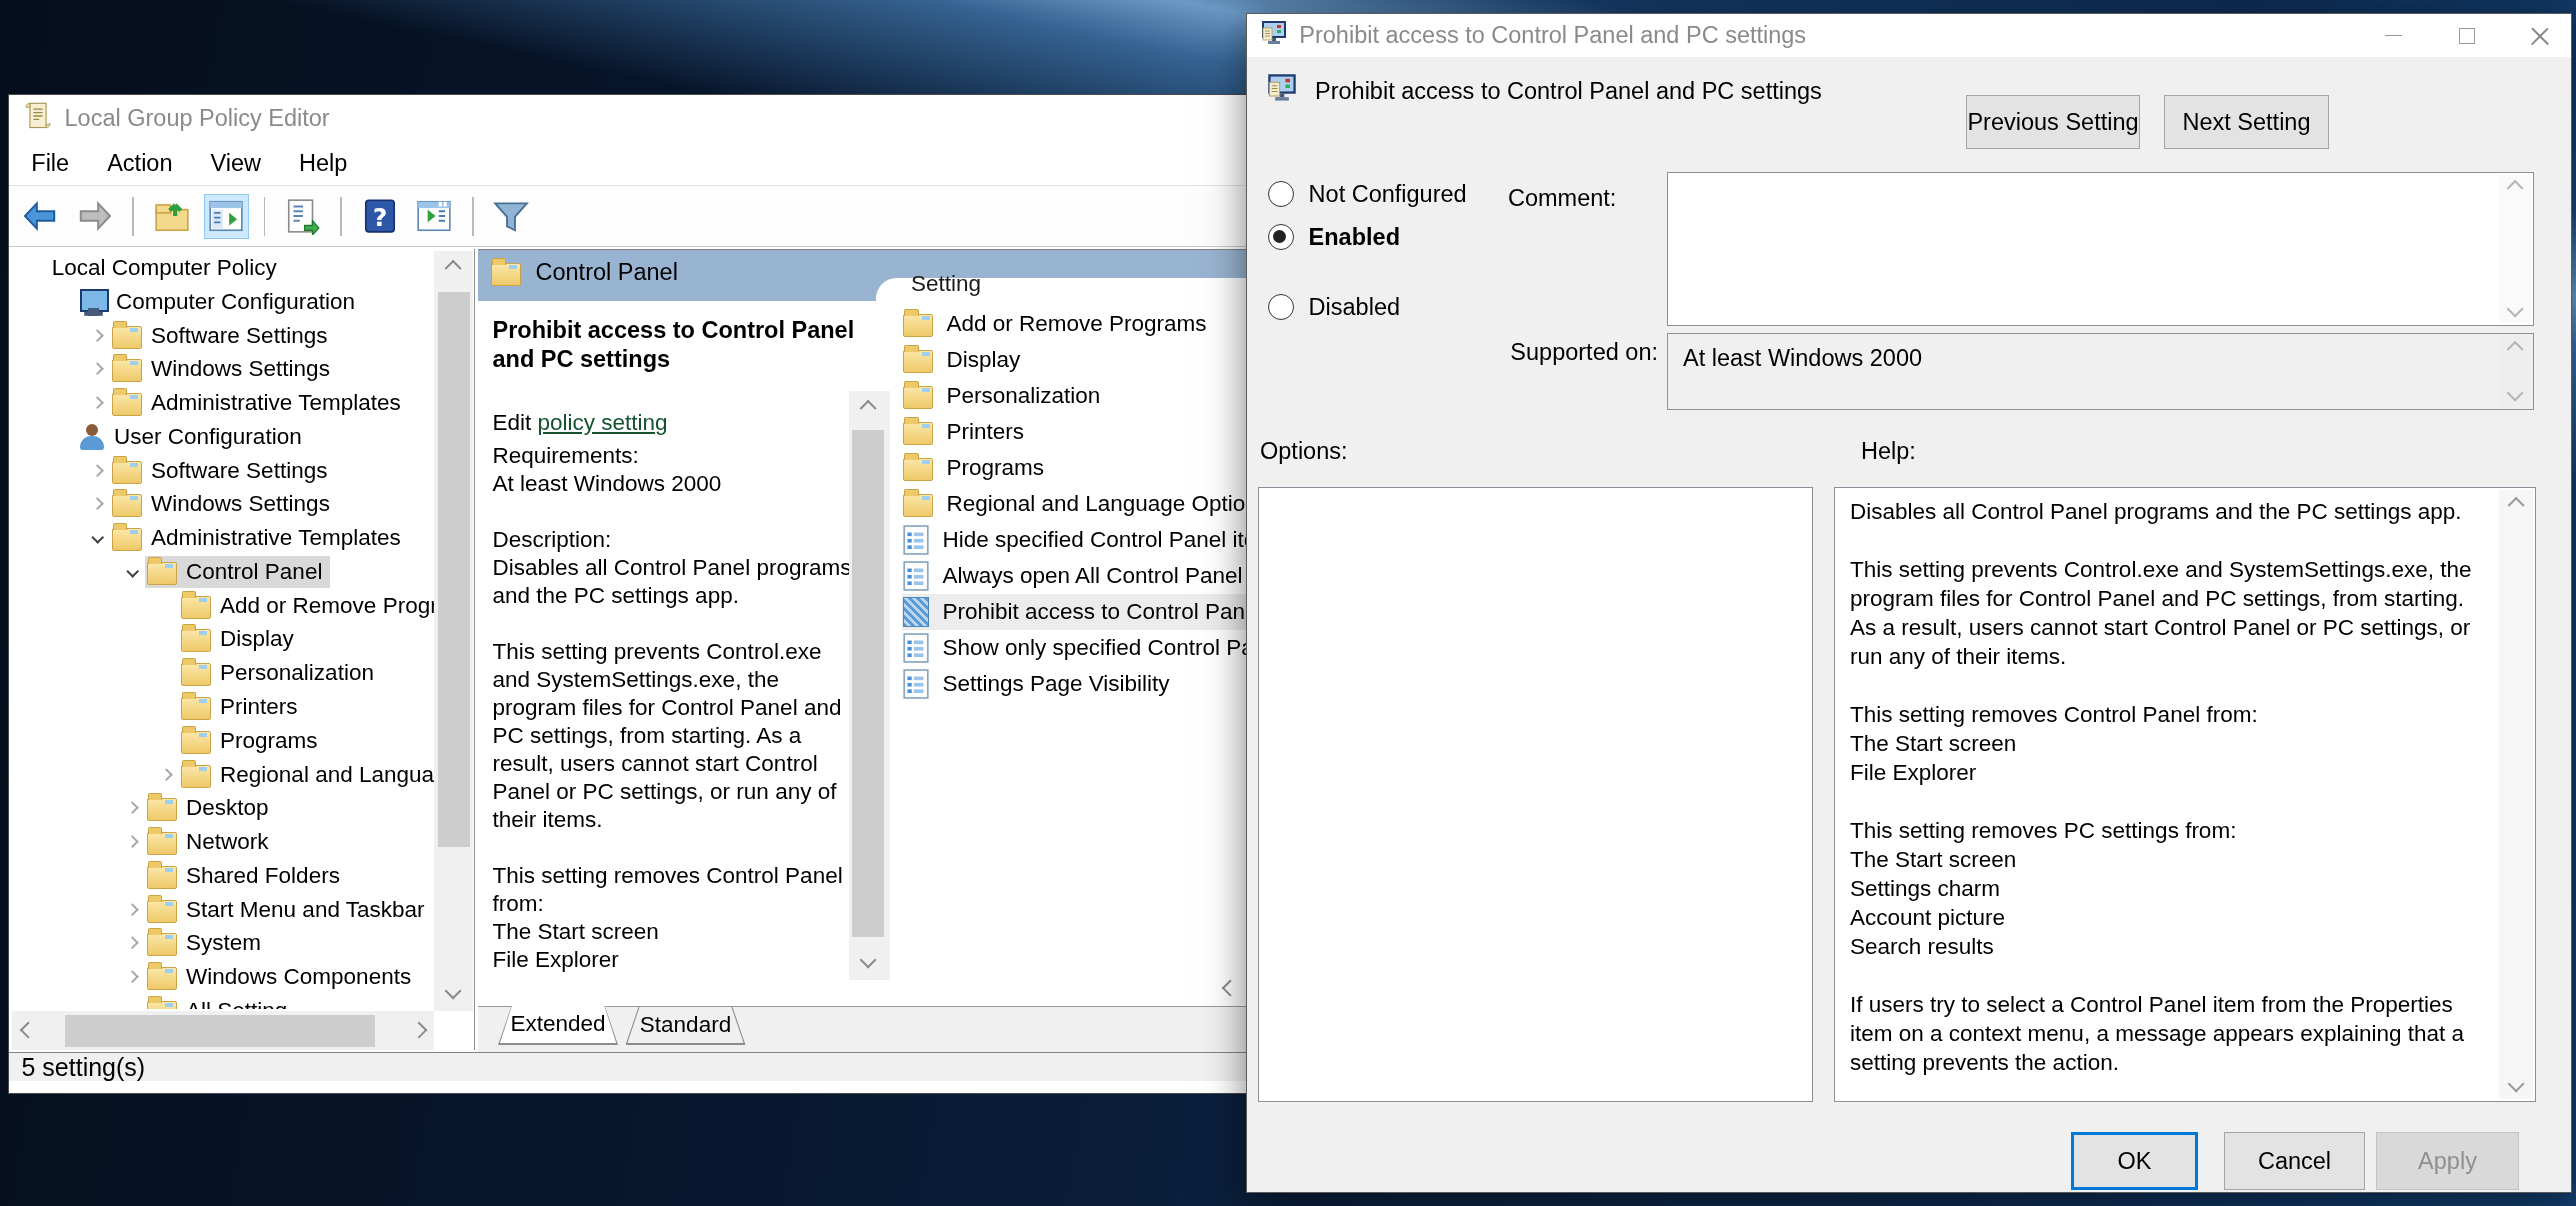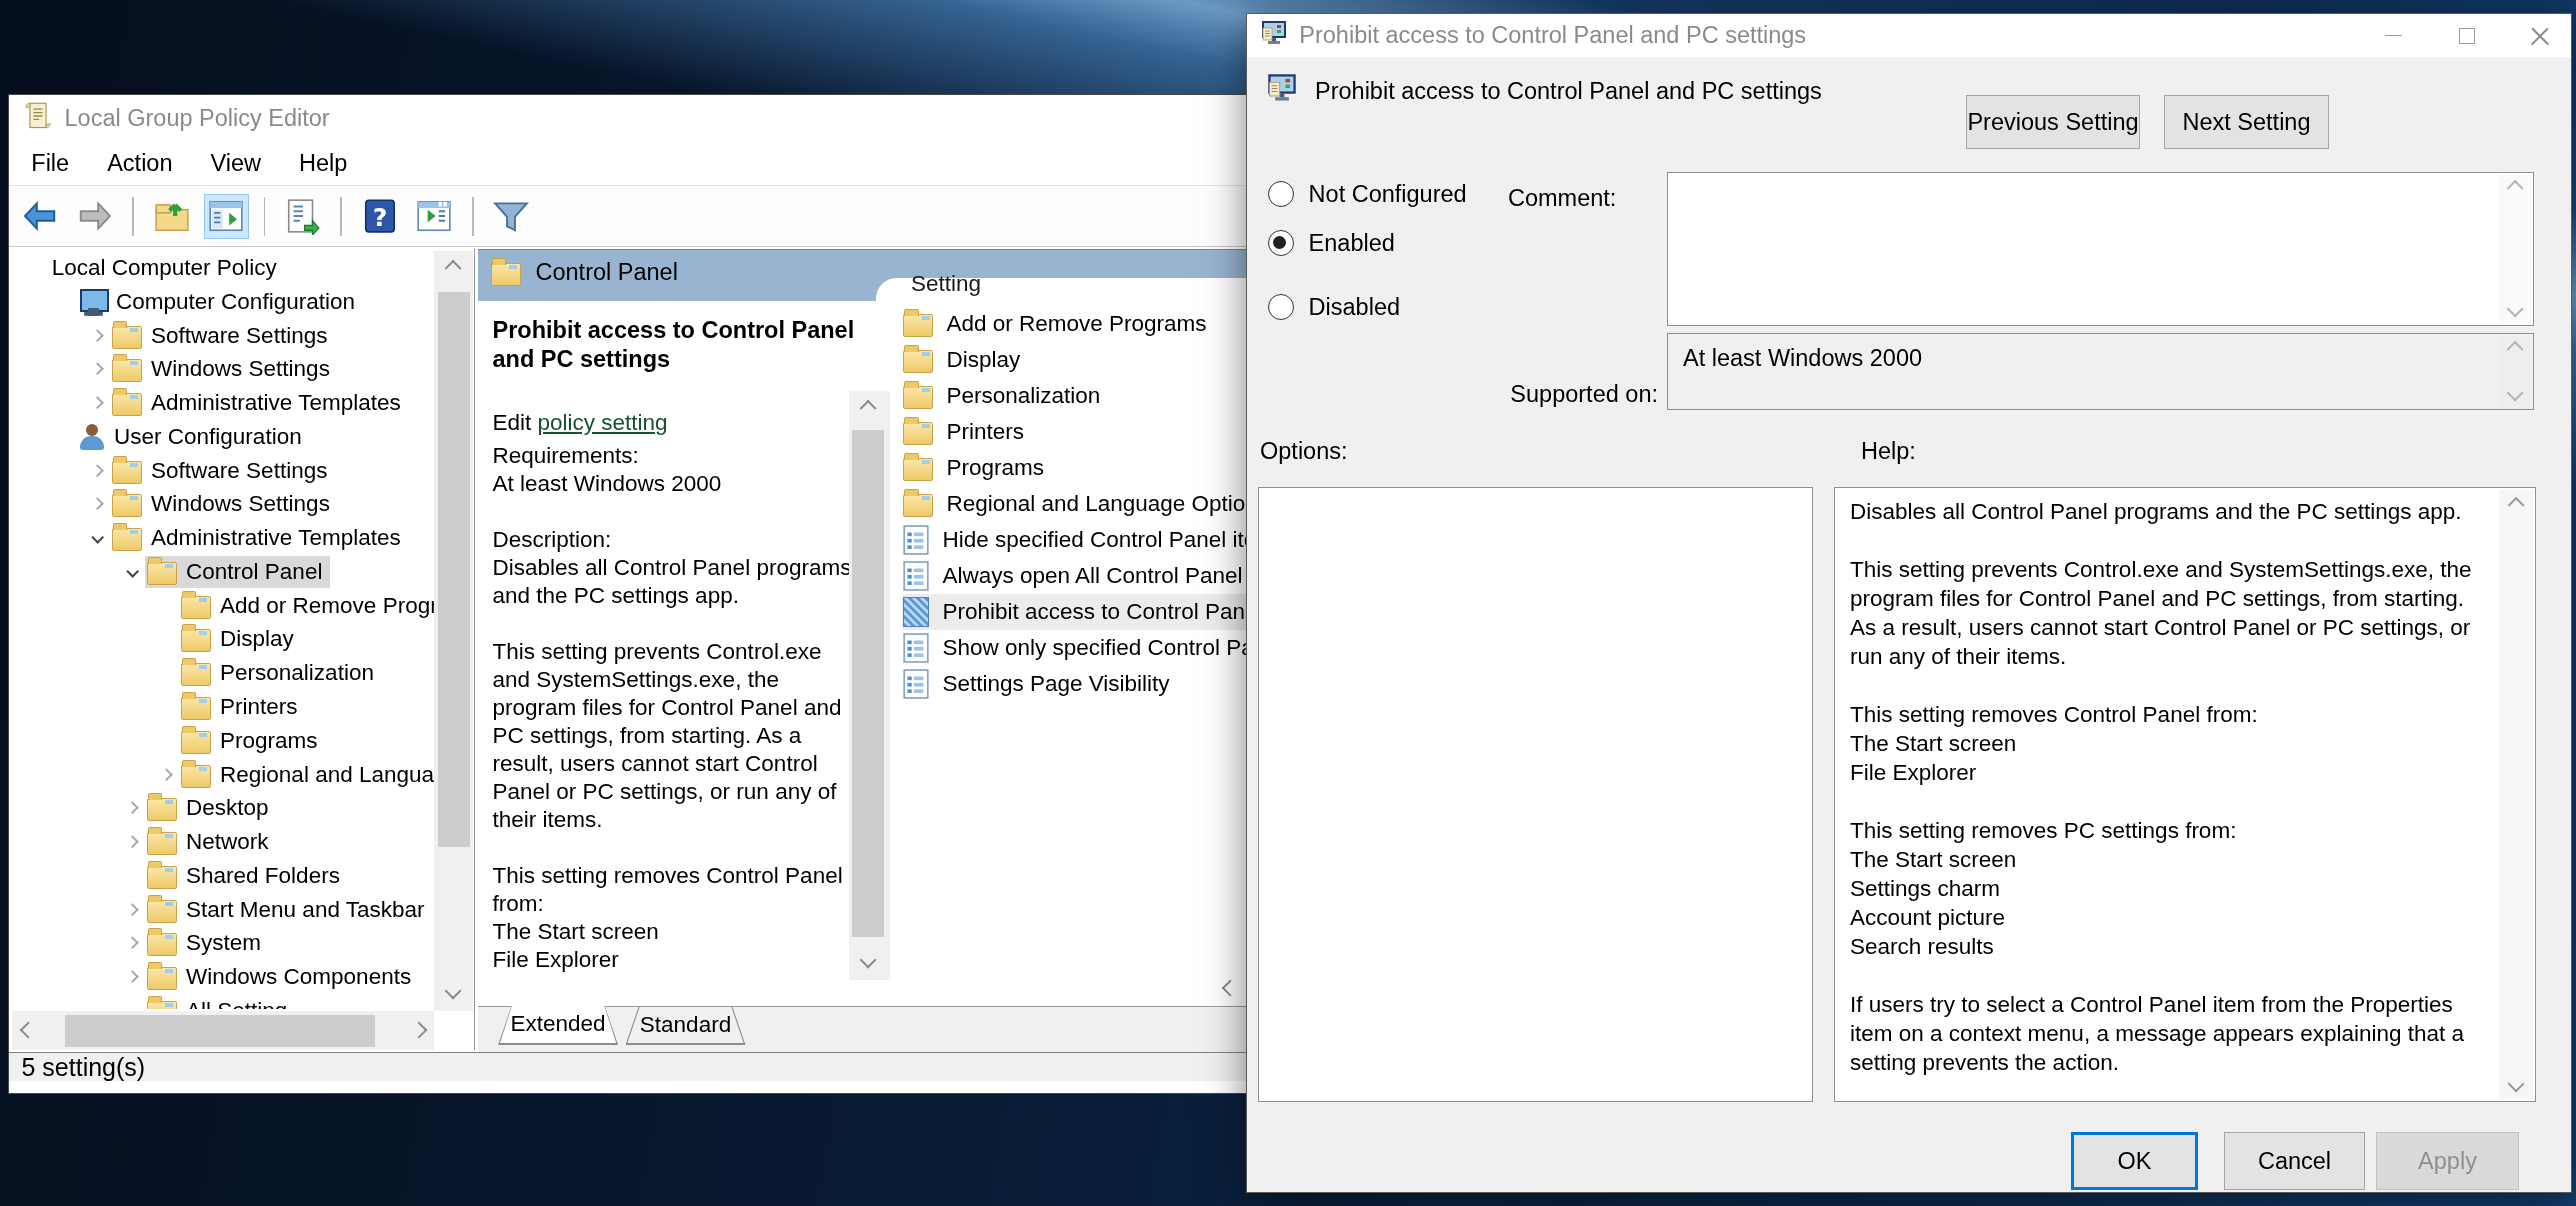--- a/index.html
+++ b/index.html
@@ -108,21 +108,21 @@
   .win-btn { position:absolute; background:#e3e3e3; border:1.9px solid #a5a5a5; font-size:23.5px; display:flex; align-items:center; justify-content:center; font-family:Liberation Sans, sans-serif; }
   #btn-prev { left:719px; top:81px; width:174px; height:54px; }
   #btn-next { left:917px; top:81px; width:165px; height:54px; }
 
   .radio-row { position:absolute; left:20.6px; display:flex; align-items:center; gap:15px; height:38px; font-size:23.5px; }
   .radio-circle { width:26px; height:26px; border-radius:50%; border:1.9px solid #333; background:#fff; position:relative; flex:none; }
   .radio-circle.checked::before { content:""; position:absolute; left:4.7px; top:4.7px; width:13px; height:13px; border-radius:50%; background:#222; }
 
   #lbl-comment { left:261px; top:171px; font-size:23.5px; }
   #box-comment { left:420px; top:158px; width:867px; height:154px; background:#fff; border:1.9px solid #8a8f99; }
-  #lbl-supported { left:169px; top:325px; width:242px; text-align:right; font-size:23.5px;margin-top:42px; }
+  #lbl-supported { left:169px; top:325px; width:242px; text-align:right; font-size:23.5px; }
   #box-supported { left:420px; top:319px; width:867px; height:77px; background:#f0f0f0; border:1.9px solid #8a8f99; padding:11.3px 0 0 15px; font-size:23.5px; }
   .mini-sb { position:absolute; top:1.9px; bottom:1.9px; right:1.9px; width:32px; background:#fafafa; display:flex; flex-direction:column; align-items:center; justify-content:space-between; padding:7.5px 0; }
   .mini-sb .chev { border-color:#b5b5b5; }
 
   #lbl-options { left:13px; top:424px; font-size:23.5px; }
   #lbl-help { left:614px; top:424px; font-size:23.5px; }
   #box-options { left:11.3px; top:473px; width:555px; height:615px; background:#fff; border:1.9px solid #8a8f99; }
   #box-help { left:587px; top:473px; width:702px; height:615px; background:#fff; border:1.9px solid #8a8f99; }
   #help-text { position:absolute; left:15px; top:9.4px; width:629px; font-size:22.5px; line-height:29px; }
   #help-sb { position:absolute; top:1.9px; bottom:1.9px; right:1.9px; width:34px; background:#f6f6f6; display:flex; flex-direction:column; align-items:center; justify-content:space-between; padding:9.4px 0; }
@@ -594,21 +594,21 @@
   </div>
 
   <button id="btn-prev" class="win-btn">Previous Setting</button>
   <button id="btn-next" class="win-btn">Next Setting</button>
 
   <div id="radio-group">
       <div class="radio-row" style="top: 161px;">
         <span class="radio-circle"></span>
         <span>Not Configured</span>
       </div>
-      <div class="radio-row" style="top: 210px;">
+      <div class="radio-row" style="top: 204px; font-weight: bold;">
         <span class="radio-circle checked"></span>
         <span>Enabled</span>
       </div>
       <div class="radio-row" style="top: 274px;">
         <span class="radio-circle"></span>
         <span>Disabled</span>
       </div>
     </div>
 
   <div id="lbl-comment" class="abs">Comment:</div>

